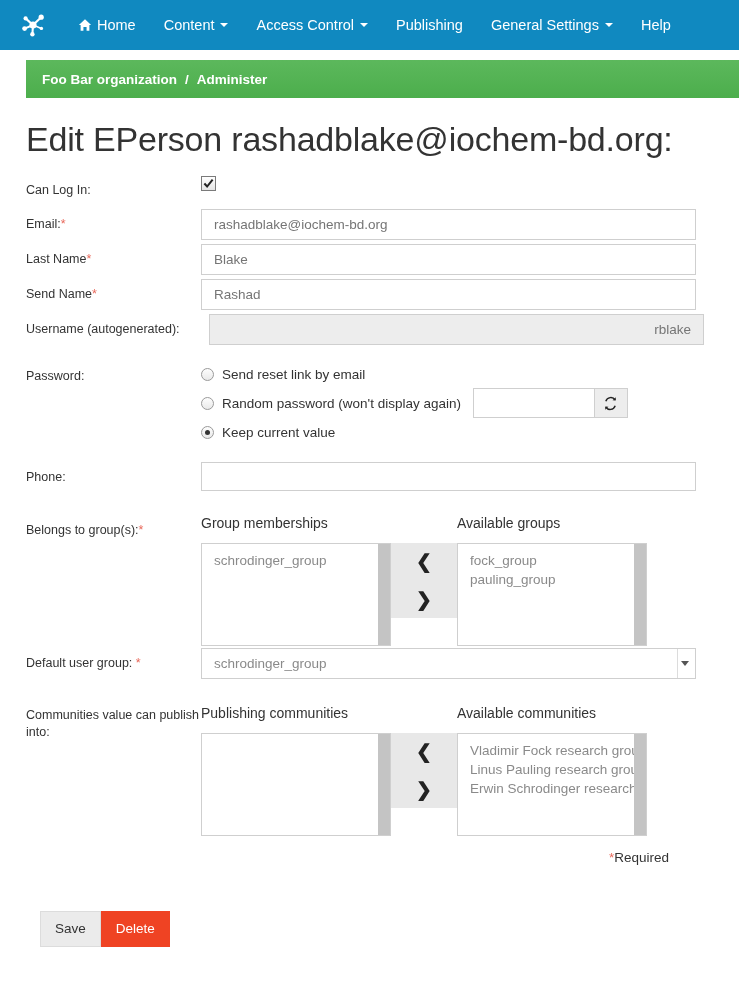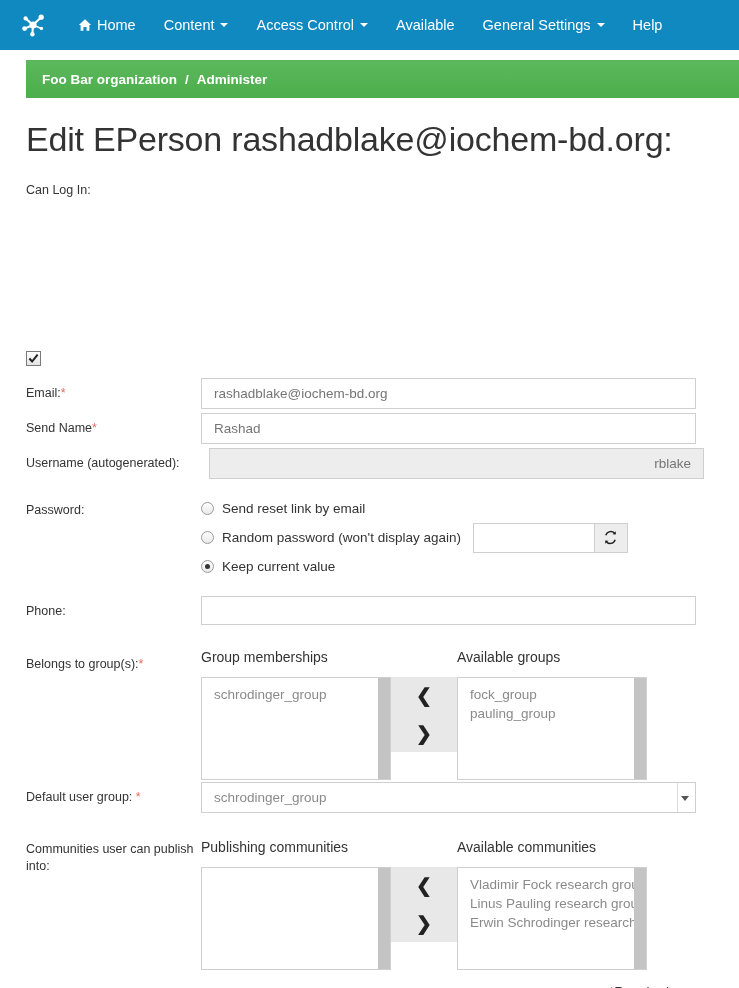--- a/index.html
+++ b/index.html
@@ -362,21 +362,21 @@
       <span>Content</span>
       <span class="caret"></span>
     </a>
 
     <a class="nav-item">
       <span>Access Control</span>
       <span class="caret"></span>
     </a>
 
     <a class="nav-item">
-      <span>Available</span>
+      <span>Publishing</span>
     </a>
 
     <a class="nav-item">
       <span>General Settings</span>
       <span class="caret"></span>
     </a>
 
     <a class="nav-item">
       <span>Help</span>
     </a>
@@ -389,40 +389,48 @@
     <a>Foo Bar organization</a>
     <span class="sep">/</span>
     <span>Administer</span>
   </div>
 </div>
 
 <div class="content">
 
   <h1 class="page-title">Edit EPerson rashadblake@iochem-bd.org:</h1>
 
-  <div class="form-row" style="margin-bottom:10px;flex-direction:column;">
+  <div class="form-row" style="margin-bottom:10px;">
     <div class="form-label">Can Log In:</div>
     <div class="form-field">
       <div class="chk">
         <svg width="11" height="11" viewBox="0 0 12 12">
           <path d="M1.5 6 L4.5 9.3 L10.5 1.8" stroke="#222" stroke-width="2.2" fill="none"></path>
         </svg>
       </div>
     </div>
   </div>
 
   <div class="form-row" style="margin-bottom:4px;">
     <div class="form-label">
       <span>Email:</span><span class="req">*</span>
     </div>
     <div class="form-field">
       <input class="txt-input" type="text" placeholder="rashadblake@iochem-bd.org" style="">
     </div>
   </div>
 
+  <div class="form-row" style="margin-bottom:4px;">
+    <div class="form-label">
+      <span>Last Name</span><span class="req">*</span>
+    </div>
+    <div class="form-field">
+      <input class="txt-input" type="text" placeholder="Blake" style="">
+    </div>
+  </div>
 
   <div class="form-row" style="margin-bottom:4px;">
     <div class="form-label">
       <span>Send Name</span><span class="req">*</span>
     </div>
     <div class="form-field">
       <input class="txt-input" type="text" placeholder="Rashad" style="">
     </div>
   </div>
 
@@ -517,21 +525,21 @@
     <div class="form-field">
       <div class="sel">
         <span>schrodinger_group</span>
         <span class="sel-divider"></span>
         <span class="sel-arrow"></span>
       </div>
     </div>
   </div>
 
   <div class="form-row">
-    <div class="form-label" style="padding-top:2px;">Communities user can publish into:</div>
+    <div class="form-label" style="padding-top:2px;">Communities value can publish into:</div>
     <div class="form-field">
       <div class="picker">
 
         <div class="picker-col">
           <div class="picker-head">Publishing communities</div>
           <div class="listbox">
             <div class="scrollstrip"></div>
           </div>
         </div>
 

